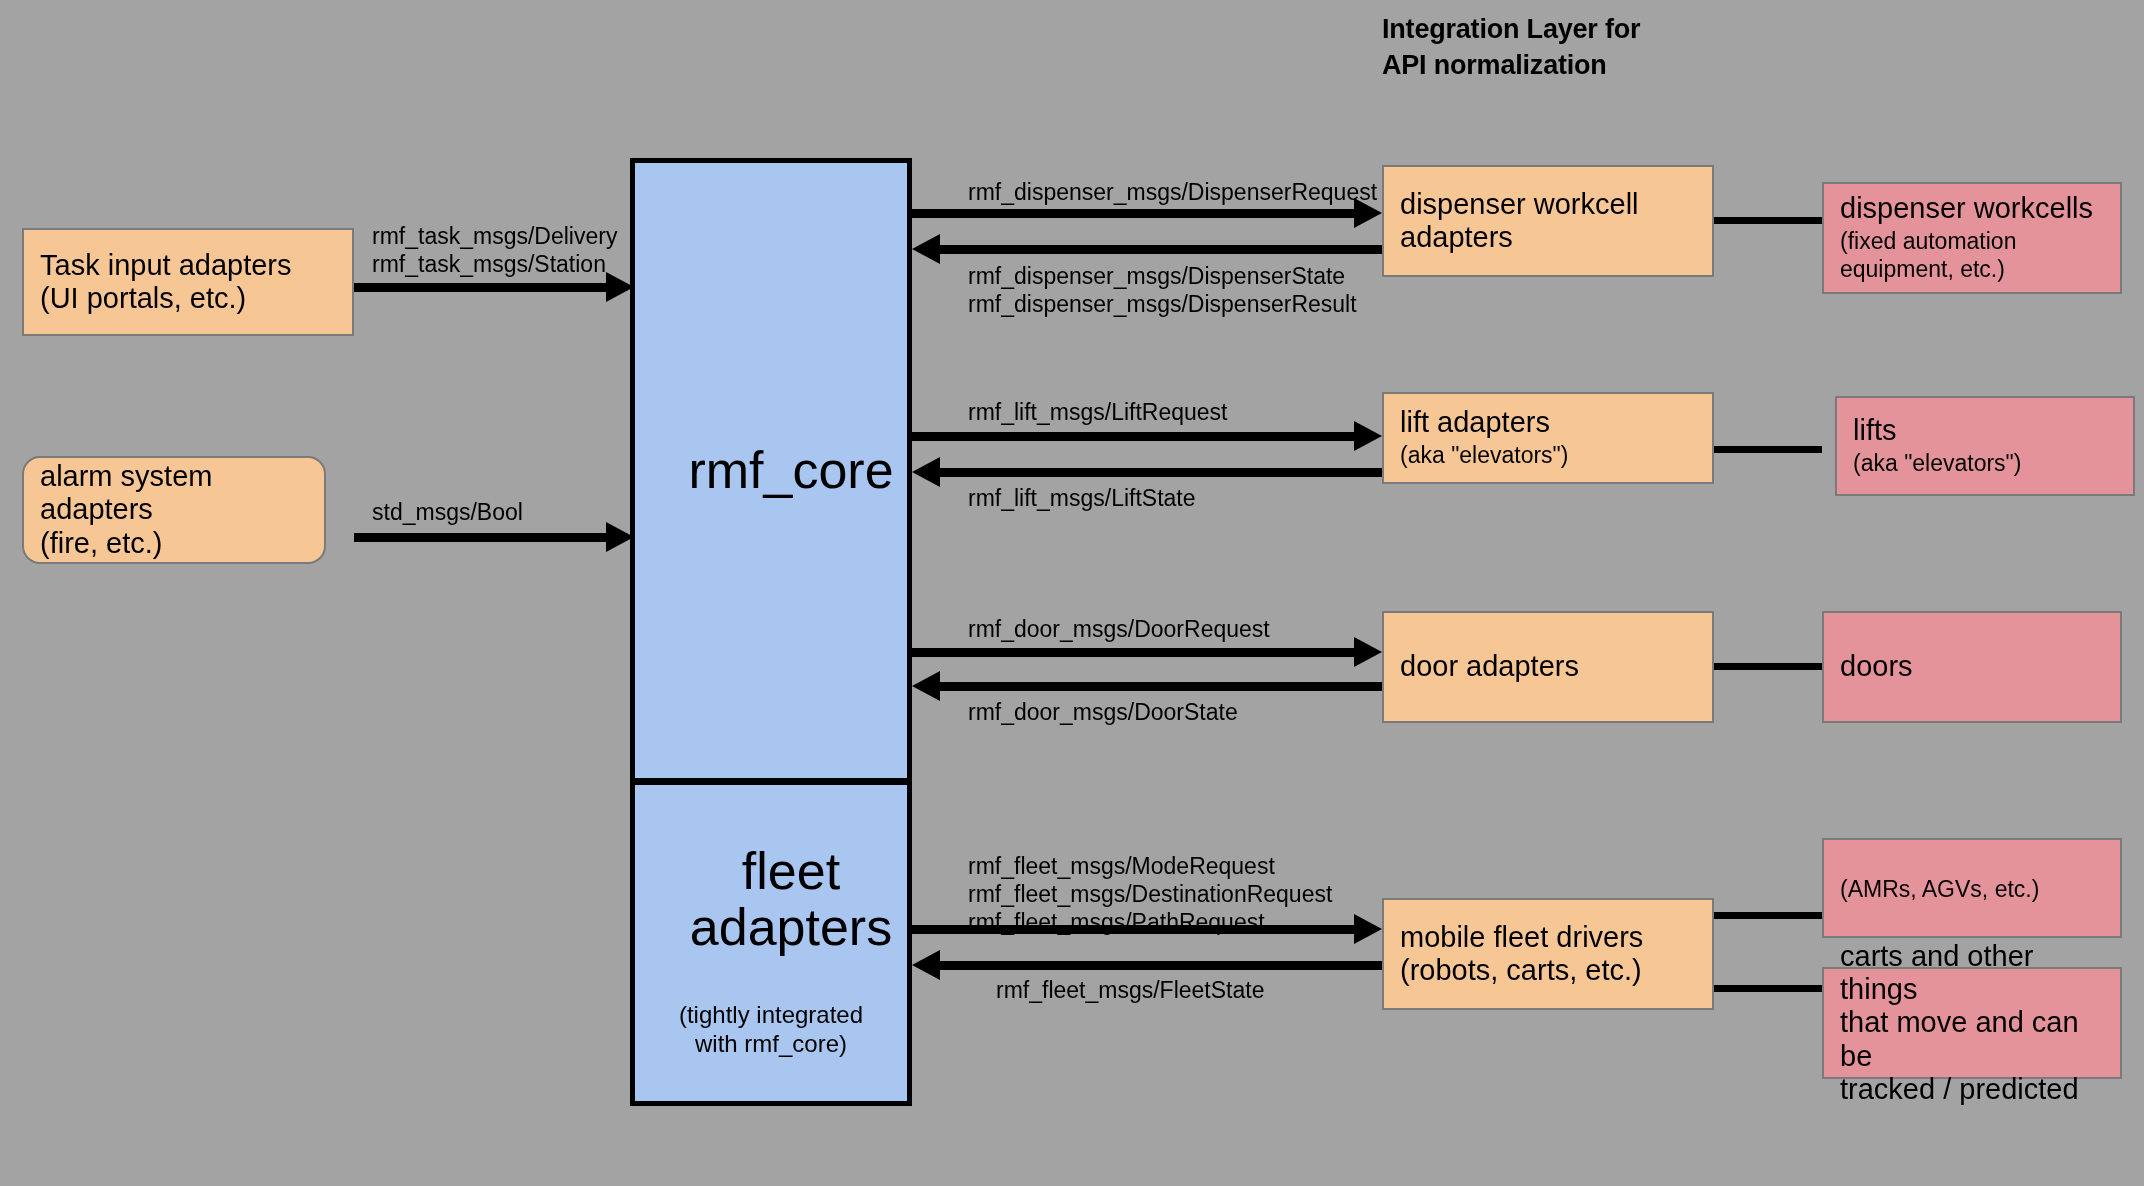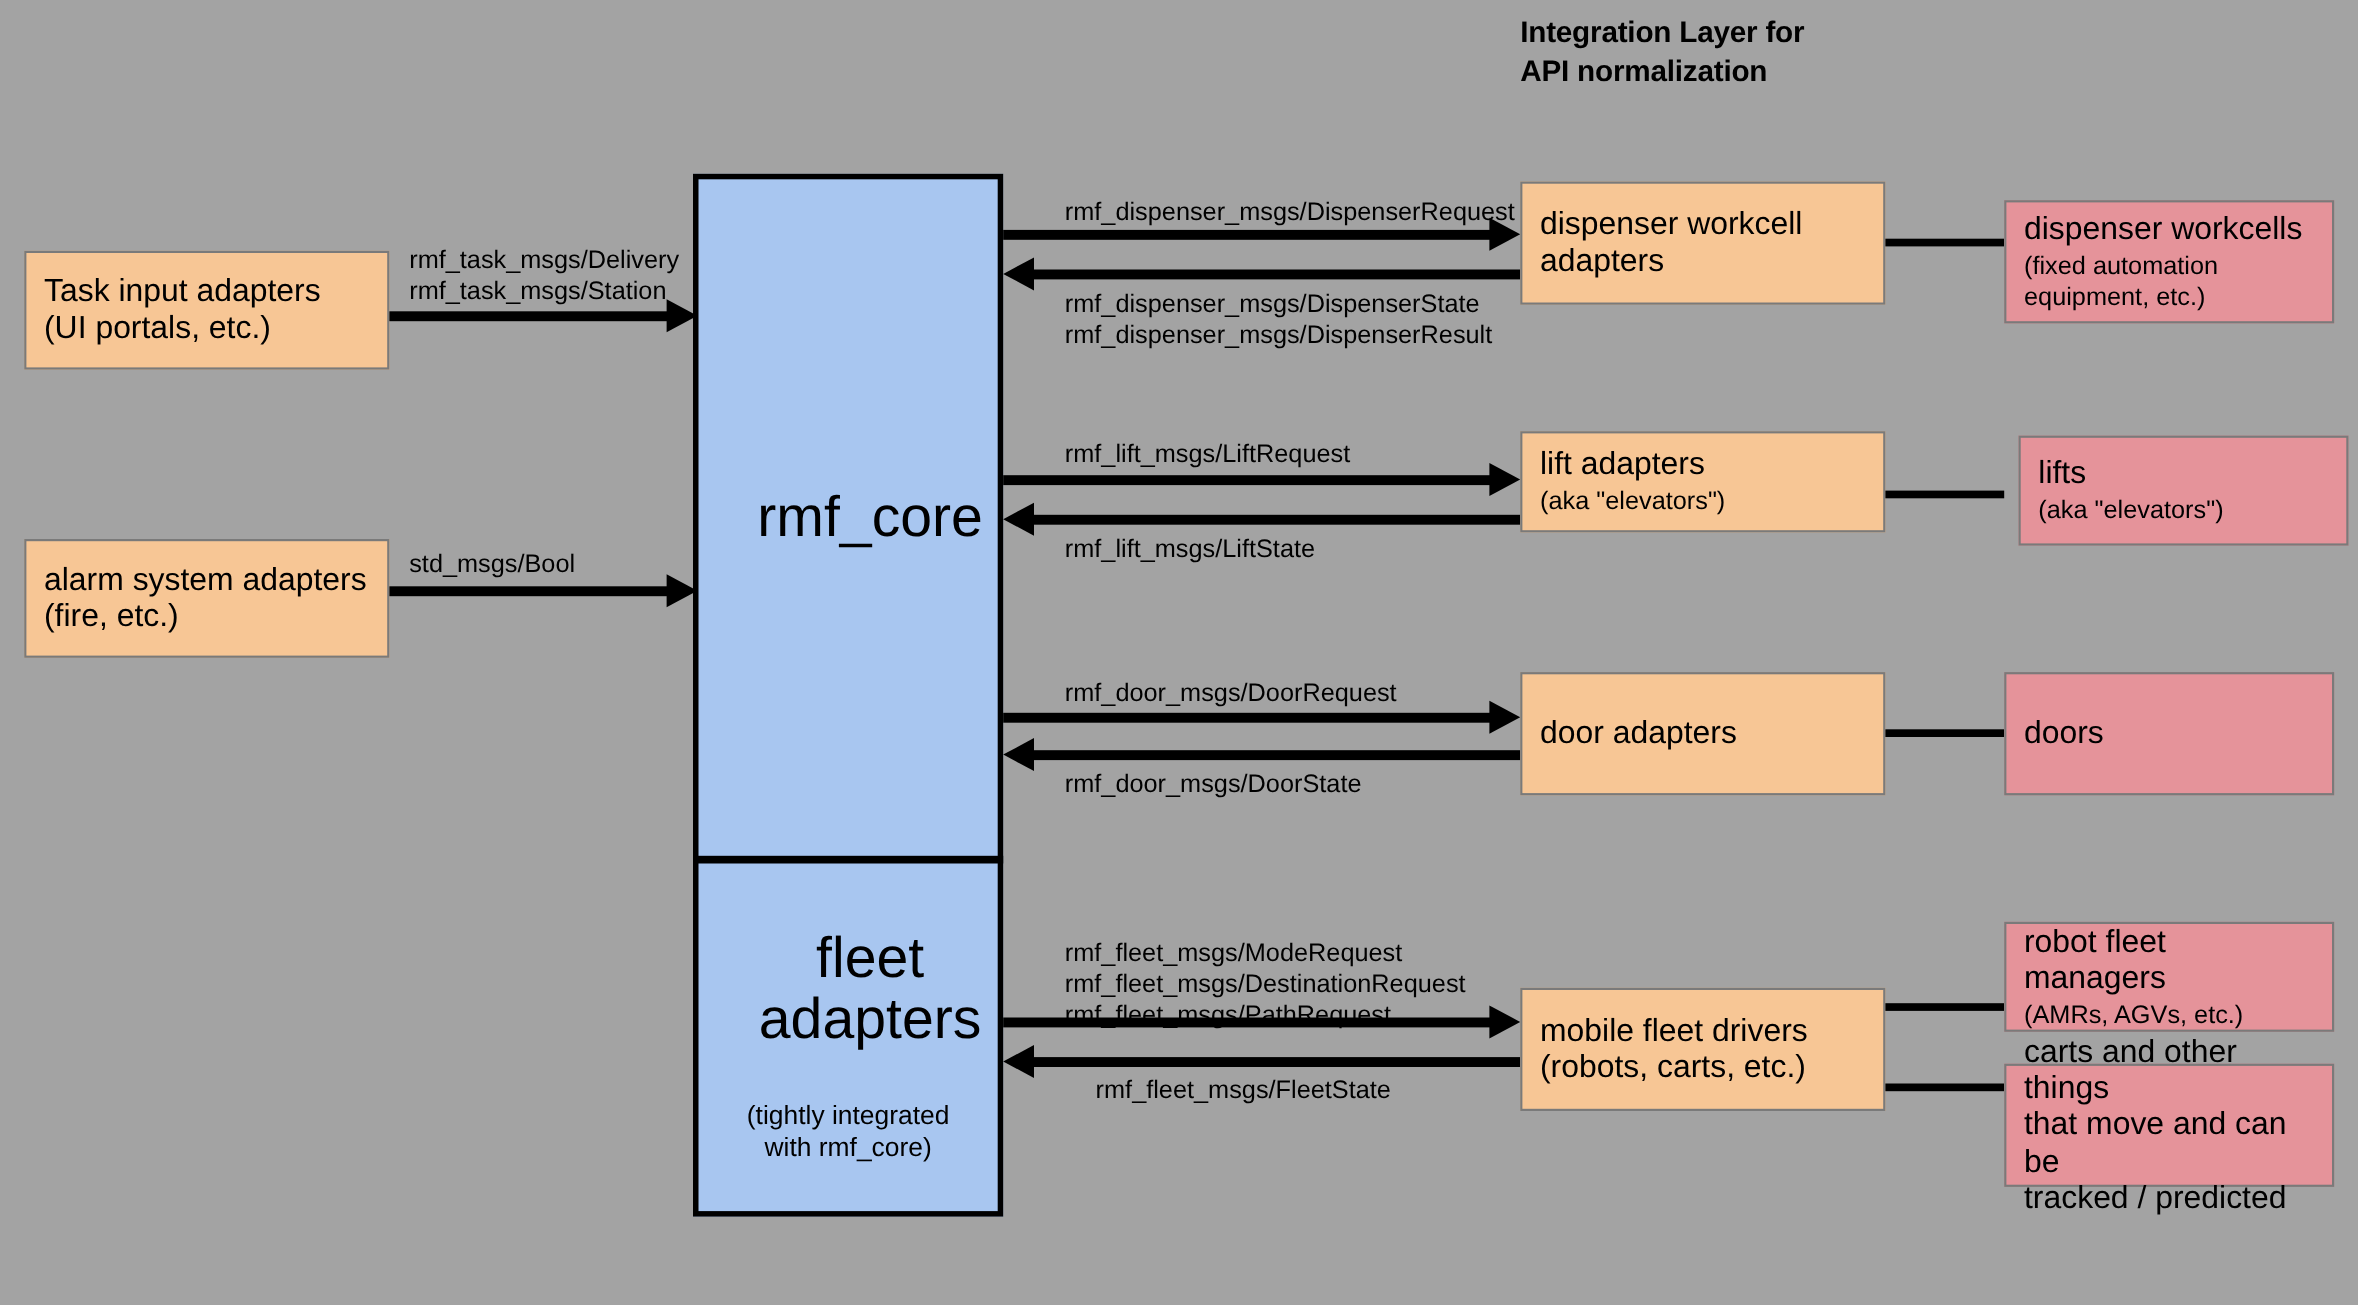--- a/index.html
+++ b/index.html
@@ -127,21 +127,21 @@
 
   <div class="col-heading" style="left:1382px; top:12px; width:320px;">Integration Layer for
 API normalization</div>
 
 
   <div class="node orange" style="left:22px; top:228px; width:332px; height:108px;">
     <div class="t1">Task input adapters</div>
     <div class="t1">(UI portals, etc.)</div>
   </div>
 
-  <div class="node orange" style="left:22px; top:490px; width:332px; height:108px;">
+  <div class="node orange" style="left:22px; top:456px; width:304px; height:108px;border-radius:18px;">
     <div class="t1">alarm system adapters</div>
     <div class="t1">(fire, etc.)</div>
   </div>
 
   <div class="edge-label" style="left:372px; top:222px;">rmf_task_msgs/Delivery
 rmf_task_msgs/Station</div>
   <div class="arrow right" style="left:354px; top:283px; width:280px;">
     <div class="shaft"></div>
     <div class="head"></div>
   </div>
@@ -239,21 +239,20 @@
   </div>
   <div class="edge-label" style="left:968px; top:976px;margin-left:28px;">rmf_fleet_msgs/FleetState</div>
 
   <div class="node orange" style="left:1382px; top:898px; width:332px; height:112px;">
     <div class="t1">mobile fleet drivers</div>
     <div class="t1">(robots, carts, etc.)</div>
   </div>
 
   <div class="link" style="left:1714px; top:912px; width:108px;"></div>
   <div class="node pink" style="left:1822px; top:838px; width:300px; height:100px;">
-    <div class="t1">robot fleet managers</div>
     <div class="t2">(AMRs, AGVs, etc.)</div>
   </div>
 
   <div class="link" style="left:1714px; top:985px; width:108px;"></div>
   <div class="node pink" style="left:1822px; top:967px; width:300px; height:112px;">
     <div class="t1">carts and other things
 that move and can be
 tracked / predicted</div>
   </div>
 

